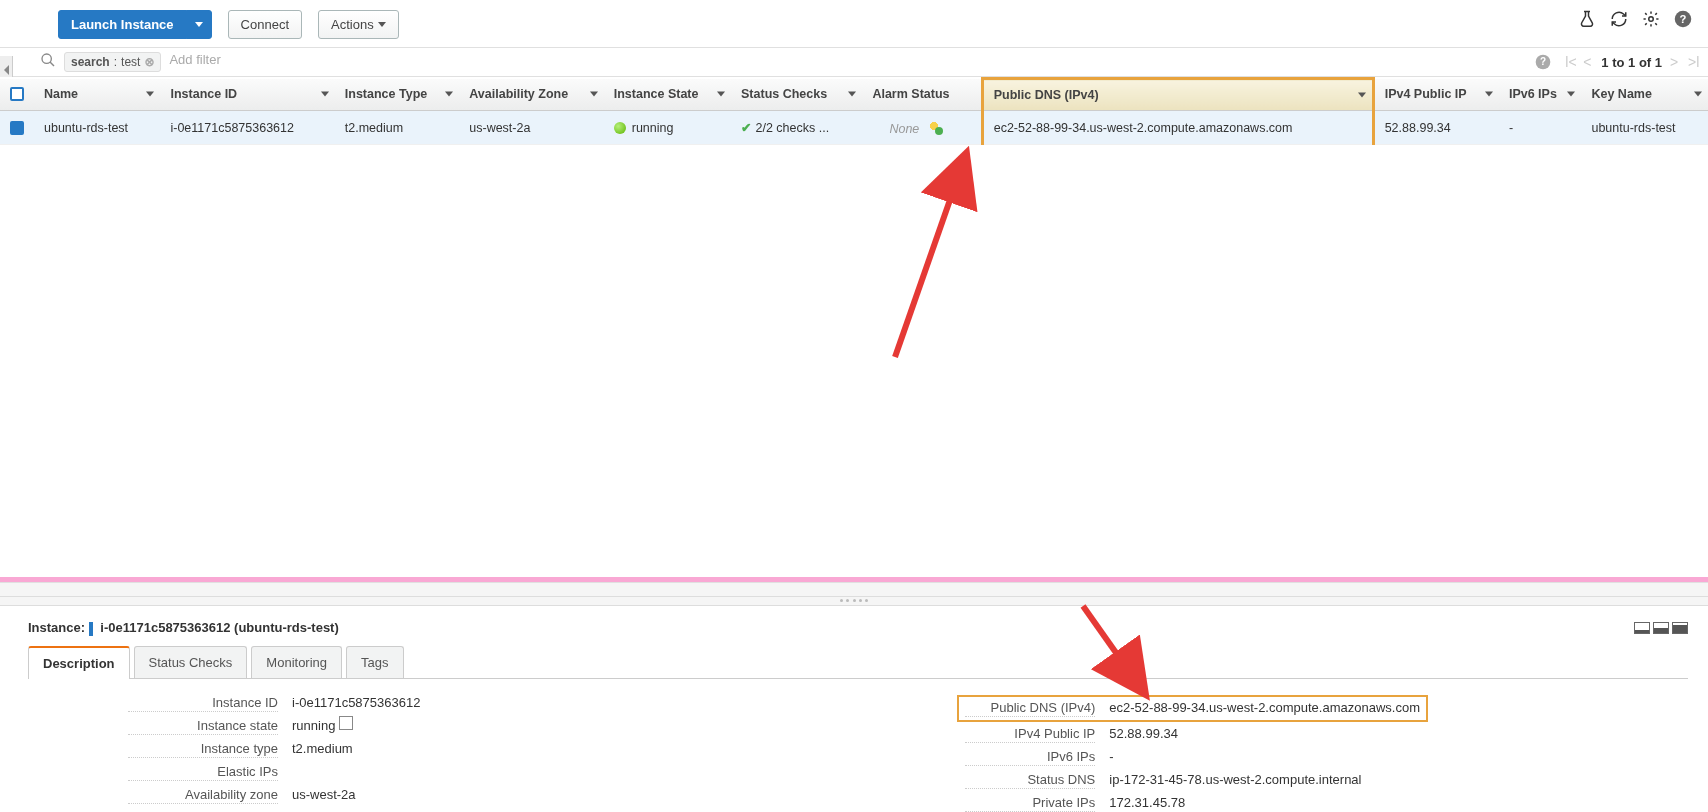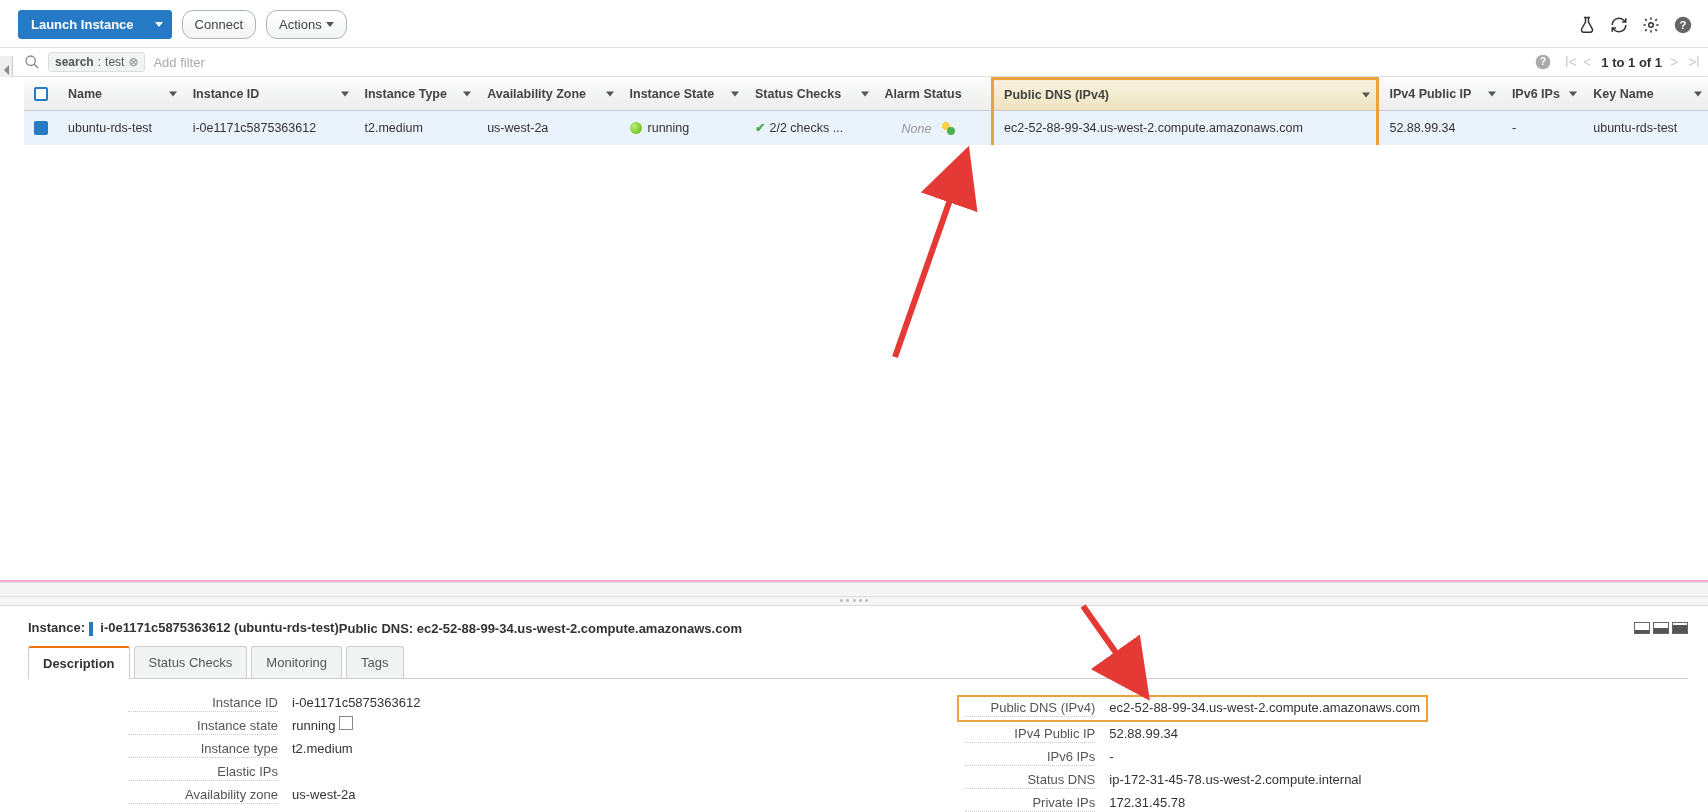--- a/index.html
+++ b/index.html
@@ -1,49 +1,49 @@
 <!DOCTYPE html>
 <html><head>
 <meta charset="utf-8">
 <style>
   * { box-sizing: border-box; }
   html, body { margin:0; padding:0; font-family: "Helvetica Neue", Arial, sans-serif; font-size:13px; color:#333; background:#fff; height:100%; }
   body { display:flex; flex-direction:column; }
 
   
-  .toolbar { display:flex; align-items:center; padding:10px 10px 8px 18px; gap:10px; }
-  .btn { border:1px solid #aab7b8; background:linear-gradient(#fff,#f2f3f3); border-radius:11px; padding:6px 12px; font-size:13px; cursor:pointer; display:inline-flex; align-items:center; gap:4px; color:#444;}
+  .toolbar { display:flex; align-items:flex-start; padding:10px 10px 8px 18px; gap:16px;margin-left:40px; }
+  .btn { border:1px solid #aab7b8; background:linear-gradient(#fff,#f2f3f3); border-radius:3px; padding:6px 12px; font-size:13px; cursor:pointer; display:inline-flex; align-items:center; gap:4px; color:#444;}
   .btn.primary { background:#2679c4; border-color:#2679c4; color:#fff; font-weight:bold;}
   .btn-group { display:inline-flex; }
   .btn-group .btn { border-radius:0; }
   .btn-group .btn:first-child { border-top-left-radius:3px; border-bottom-left-radius:3px; }
   .btn-group .btn:last-child  { border-top-right-radius:3px; border-bottom-right-radius:3px; margin-left:-1px; padding:6px 8px;}
   .caret-down-white { width:0; height:0; border-left:4px solid transparent; border-right:4px solid transparent; border-top:5px solid #fff; }
   .caret-down-dark  { width:0; height:0; border-left:4px solid transparent; border-right:4px solid transparent; border-top:5px solid #555; }
   .toolbar-right { margin-left:auto; display:flex; align-items:center; gap:14px; padding-right:6px; }
   .icon-flask, .icon-refresh, .icon-gear, .icon-help { width:18px; height:18px; stroke:#333; fill:none; cursor:pointer;}
   .icon-help { fill:#666; stroke:none;}
 
   .left-strip { position:absolute; top:56px; left:0; width:13px; height:28px; background:#eee; border-right:1px solid #ccc; display:flex; align-items:center; justify-content:center; cursor:pointer;}
   .left-strip:before{content:""; width:0; height:0; border-top:5px solid transparent; border-bottom:5px solid transparent; border-right:5px solid #888;}
 
   
-  .filterbar { display:flex; align-items:center; border-top:1px solid #e0e0e0; border-bottom:1px solid #e0e0e0; padding:4px 10px 4px 24px; background:#fff; gap:8px;}
+  .filterbar { display:flex; border-top:1px solid #e0e0e0; border-bottom:1px solid #e0e0e0; padding:4px 10px 4px 40px; background:#fff; gap:8px;}
   .search-glass { width:16px; height:16px; stroke:#888; fill:none; }
   .chip { display:inline-flex; align-items:center; gap:4px; background:#f2f3f3; border:1px solid #ddd; border-radius:3px; padding:2px 6px; font-size:12px; color:#555;}
   .chip .x { color:#aaa; cursor:pointer; font-weight:bold;}
   .add-filter { color:#aaa; font-size:13px; }
   .help-circle { width:16px; height:16px; fill:#aaa; }
   .pager { display:flex; align-items:center; gap:8px; color:#333; }
   .pager .nav, .pager .nav-dis { width:10px; cursor:pointer; font-size:14px; color:#888;}
   .pager .nav-dis{color:#ccc;}
   .pager b{font-weight:bold;}
 
   
-  .table-wrap { overflow:auto; flex:1 1 auto; position:relative; background:#fff; border-bottom:2px solid #f9a8d4;padding-left:24px;}
+  .table-wrap { overflow:auto; flex:1 1 auto; position:relative; background:#fff; border-bottom:5px solid #f9a8d4;}
   table.instances { border-collapse:collapse; width:100%; min-width:1550px; }
   table.instances th, table.instances td { text-align:left; padding:8px 10px; font-size:12.5px; white-space:nowrap;}
   table.instances thead th { background:linear-gradient(#fbfbfb,#eceded); border-bottom:1px solid #ccc; font-weight:bold; color:#444; position:relative;}
   table.instances thead th .col-caret { position:absolute; right:6px; top:50%; transform:translateY(-50%);}
   table.instances tbody tr.selected { background:#eaf3fb;border-radius:11px; }
   .chk { width:14px; height:14px; border:2px solid #2679c4; border-radius:2px; background:#fff;}
   .chk.filled{ background:#2679c4;}
   .dot-green{display:inline-block;width:12px;height:12px;border-radius:50%;background:radial-gradient(circle at 35% 35%, #b6f07a, #5cb400);margin-right:6px;vertical-align:middle;}
   .check-green{color:#4caf50;font-weight:bold;margin-right:4px;}
   th.hi { background:linear-gradient(#f8f3df,#ece3bf) !important;}
@@ -217,24 +217,20 @@
     </div>
 </div>
 
 <div class="details" style="position:relative;">
   <div class="details-header">
     <span>
       <b>Instance:</b>
       <span class="bluebar"></span>
       <b>i-0e1171c5875363612 (ubuntu-rds-test)</b>
     </span>
-    <span>
-      <b>Public DNS:</b>
-      <b>ec2-52-88-99-34.us-west-2.compute.amazonaws.com</b>
-    </span>
     <div class="size-pick">
       <span class="" style="background:linear-gradient(#fff 70%, #555 70%);"></span>
       <span class="half"></span>
       <span class="most"></span>
     </div>
   </div>
 
   <div class="tabs">
     <div class="tab active">Description</div>
     <div class="tab">Status Checks</div>

